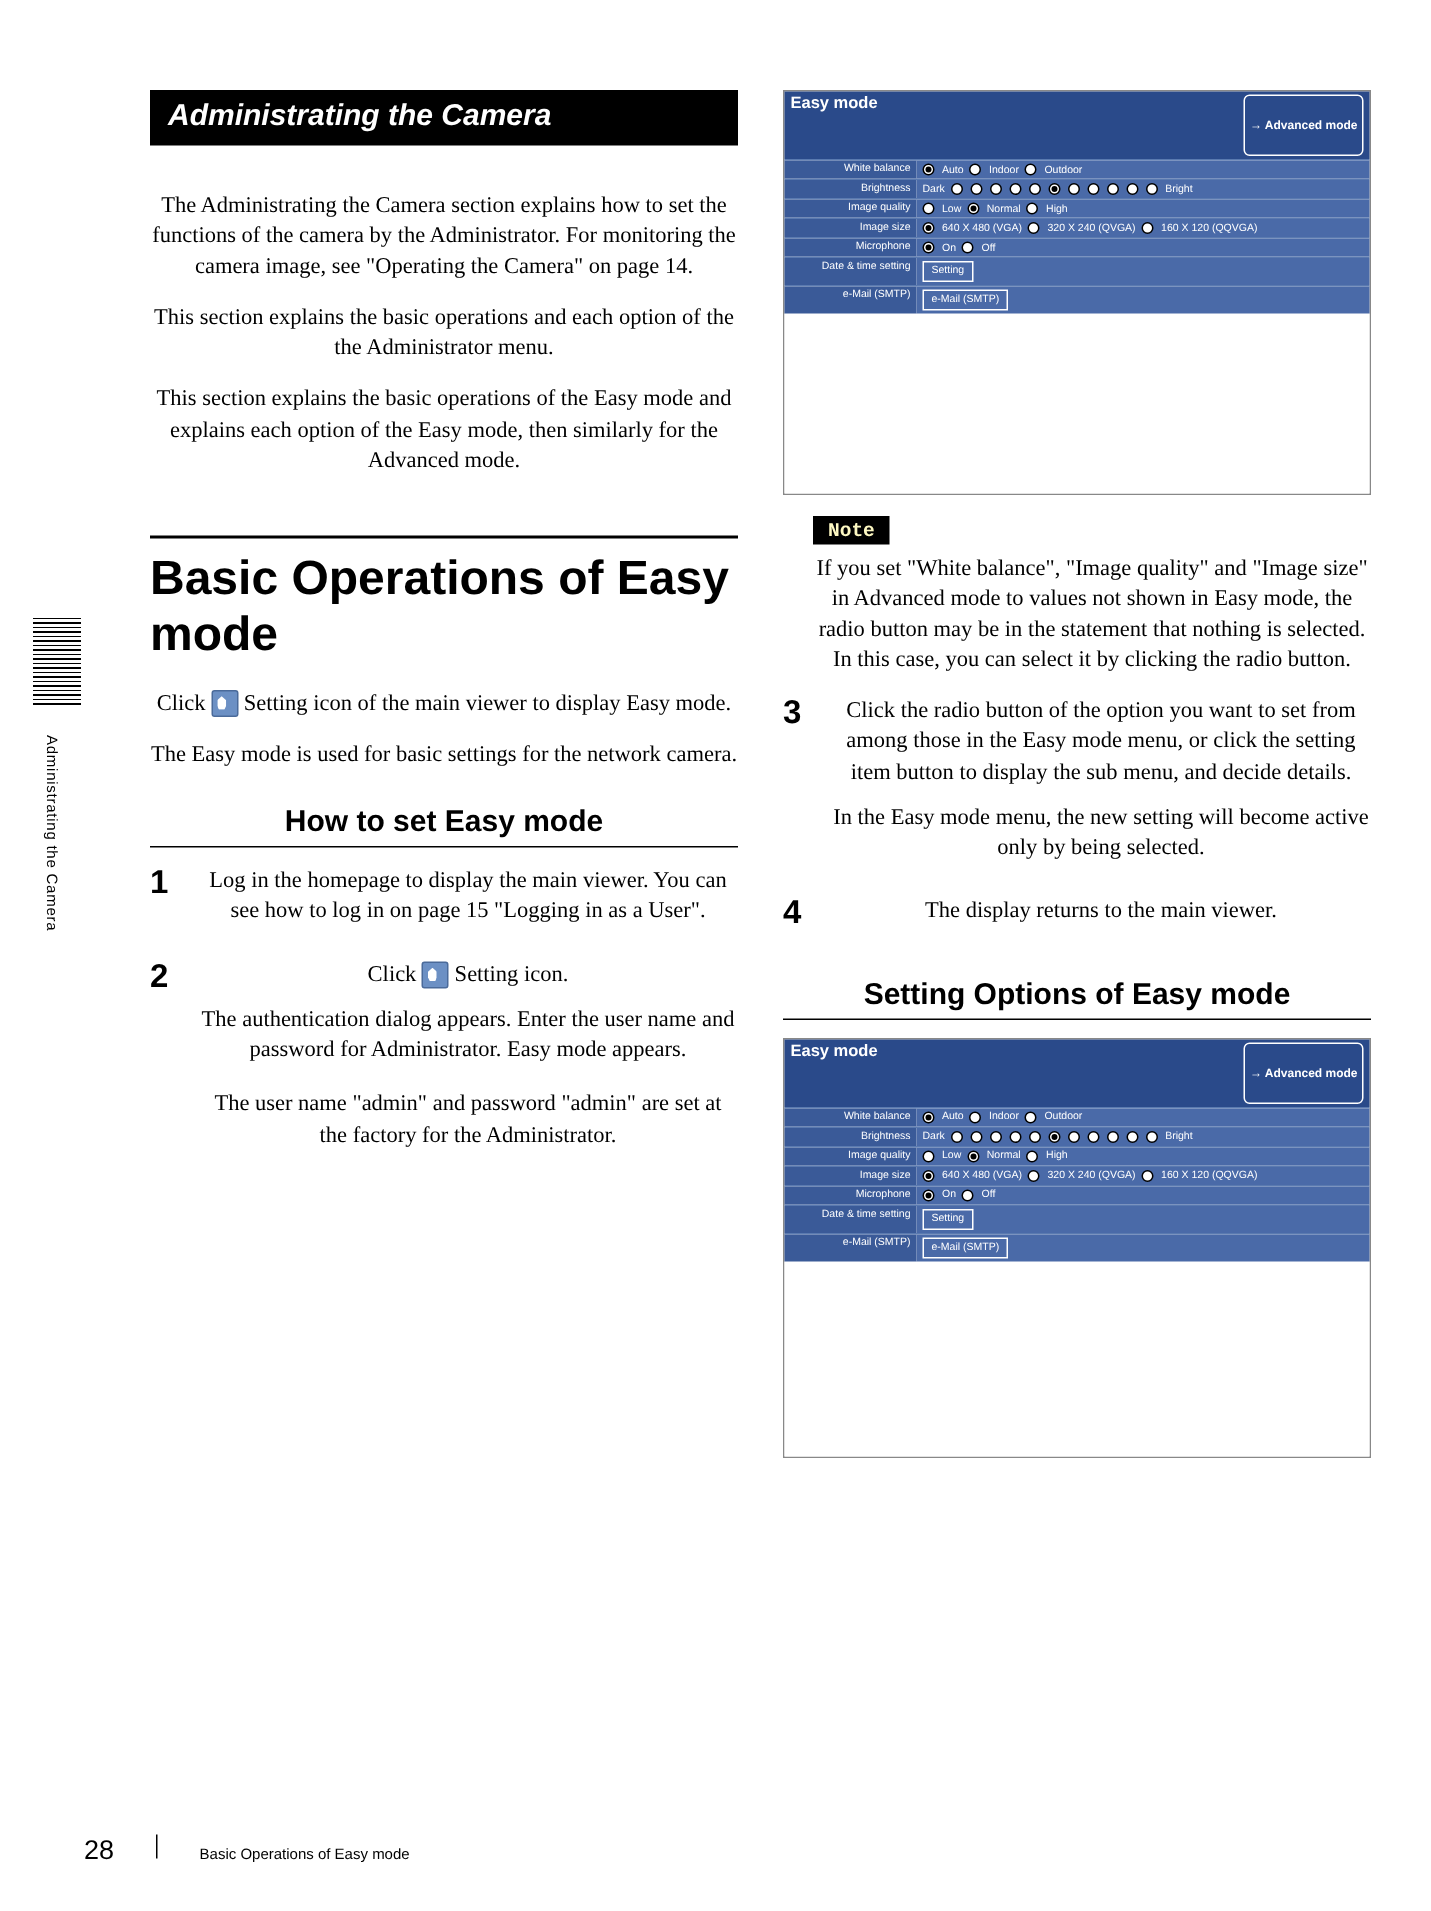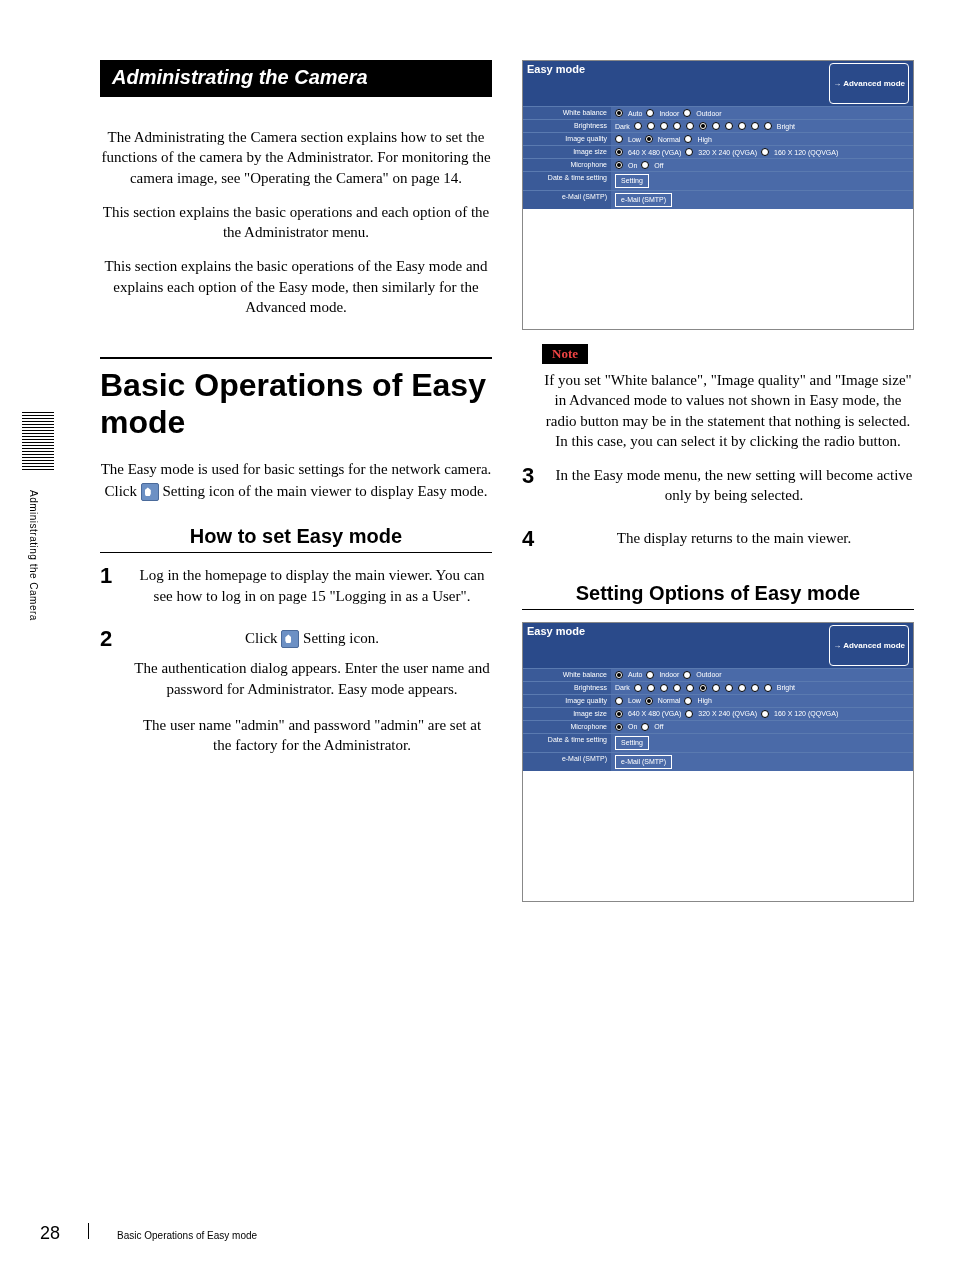--- a/index.html
+++ b/index.html
@@ -191,22 +191,22 @@
     line-height: 12px;
   }
   .panel-spacer {
     height: 120px;
     background: #fff;
   }
 
   .note-chip {
     display: inline-block;
     background: #000;
-    color: #ef4444;
-    font-family: Liberation Serif, serif;
+    color: #fef9c3;
+    font-family: Liberation Mono, monospace;
     font-weight: bold;
     font-size: 13px;
     padding: 2px 10px;
     margin-bottom: 6px;
   }
 
   
   .side-stripes {
     position: absolute;
     left: 22px;
@@ -219,21 +219,21 @@
     position: absolute;
     left: 28px;
     top: 490px;
     writing-mode: vertical-rl;
     font-family: Arial, Helvetica, sans-serif;
     font-size: 10px;
     letter-spacing: 0.5px;
   }
   .page-footer {
     position: absolute;
-    left: 40px;
+    left: 56px;
     bottom: 30px;
     font-family: Arial, Helvetica, sans-serif;
     font-size: 10px;
     display: flex;
     align-items: baseline;
     gap: 24px;
   }
   .page-num {
     font-size: 18px;
     font-weight: normal;
@@ -255,24 +255,24 @@
   <div class="col">
     <div class="banner">Administrating the Camera</div>
 
     <p>The Administrating the Camera section explains how to set the functions of the camera by the Administrator. For monitoring the camera image, see "Operating the Camera" on page 14.</p>
     <p>This section explains the basic operations and each option of the the Administrator menu.</p>
     <p>This section explains the basic operations of the Easy mode and explains each option of the Easy mode, then similarly for the Advanced mode.</p>
 
     <div class="section-divider"></div>
     <h1 class="big-title">Basic Operations of Easy mode</h1>
 
-    <p style="margin-bottom:2px">The Easy mode is used for basic settings for the network camera.</p>
     <p>
       <span>Click </span><span class="icon-settings"></span><span> Setting icon of the main viewer to display Easy mode.</span>
     </p>
+    <p style="margin-bottom:2px">The Easy mode is used for basic settings for the network camera.</p>
 
     <h2 class="sub-title">How to set Easy mode</h2>
 
     <div class="step">
       <div class="step-num">1</div>
       <div class="step-body">
           <p>Log in the homepage to display the main viewer. You can see how to log in on page 15 "Logging in as a User".</p>
         </div>
     </div>
 
@@ -369,20 +369,21 @@
       </div>
 
     <div style="margin-left:20px;">
       <span class="note-chip">Note</span>
       <p>If you set "White balance", "Image quality" and "Image size" in Advanced mode to values not shown in Easy mode, the radio button may be in the statement that nothing is selected. In this case, you can select it by clicking the radio button.</p>
     </div>
 
     <div class="step">
       <div class="step-num">3</div>
       <div class="step-body">
+        <p>Click the radio button of the option you want to set from among those in the Easy mode menu, or click the setting item button to display the sub menu, and decide details.</p>
         <p>In the Easy mode menu, the new setting will become active only by being selected.</p>
       </div>
     </div>
 
     <div class="step">
       <div class="step-num">4</div>
       <div class="step-body">
         <p>The display returns to the main viewer.</p>
       </div>
     </div>

